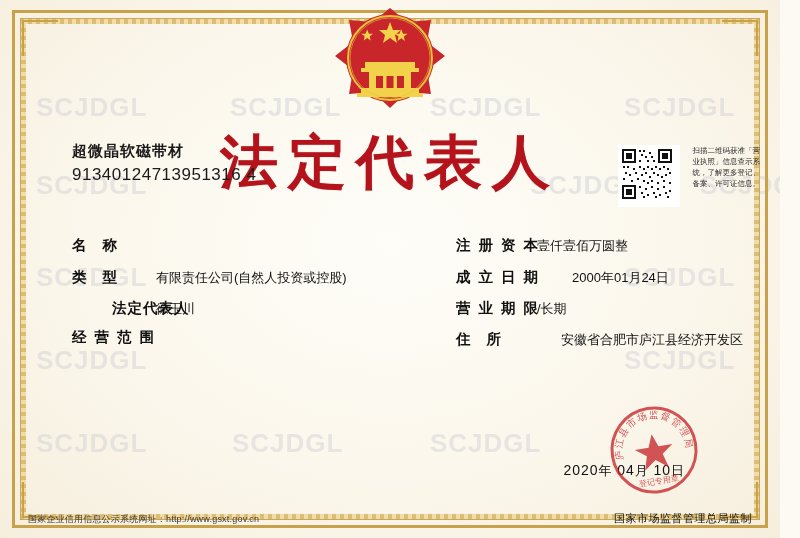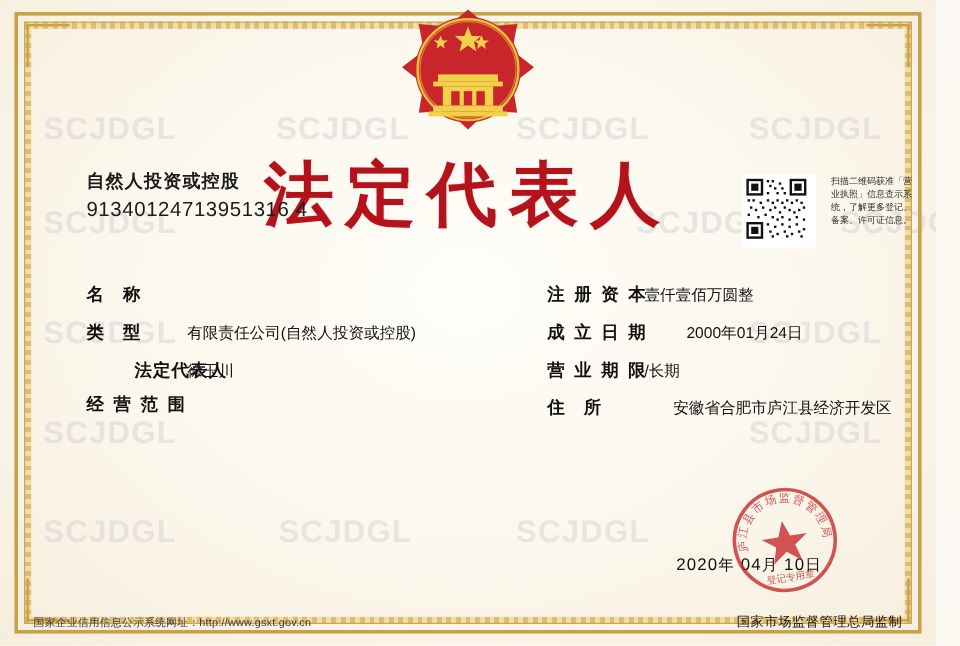--- a/index.html
+++ b/index.html
@@ -191,21 +191,21 @@
       <rect x="70" y="70" width="7" height="12" fill="#c8262b"></rect>
       <rect x="34" y="82" width="58" height="5" fill="#f2d24b"></rect>
       <rect x="30" y="87" width="66" height="4" fill="#f2d24b"></rect>
 
       <circle cx="63" cy="52" r="40" fill="none" stroke="#e8c23a" stroke-width="1" opacity=".6"></circle>
     </svg>
   </div>
 
   <div class="title">法定代表人</div>
 
-  <div class="code-label">自然人投资或控股</div>
+  <div class="code-label">超微晶软磁带材</div>
   <div class="code-value">91340124713951316 4</div>
 
   <div class="qr">
     <svg width="54" height="54" viewBox="0 0 54 54">
       <rect width="54" height="54" fill="#ffffff"></rect>
       <g fill="#111">
         <rect x="2" y="2" width="14" height="14"></rect>
           <rect x="4" y="4" width="10" height="10" fill="#fff"></rect>
           <rect x="6" y="6" width="6" height="6"></rect>
         <rect x="38" y="2" width="14" height="14"></rect>

